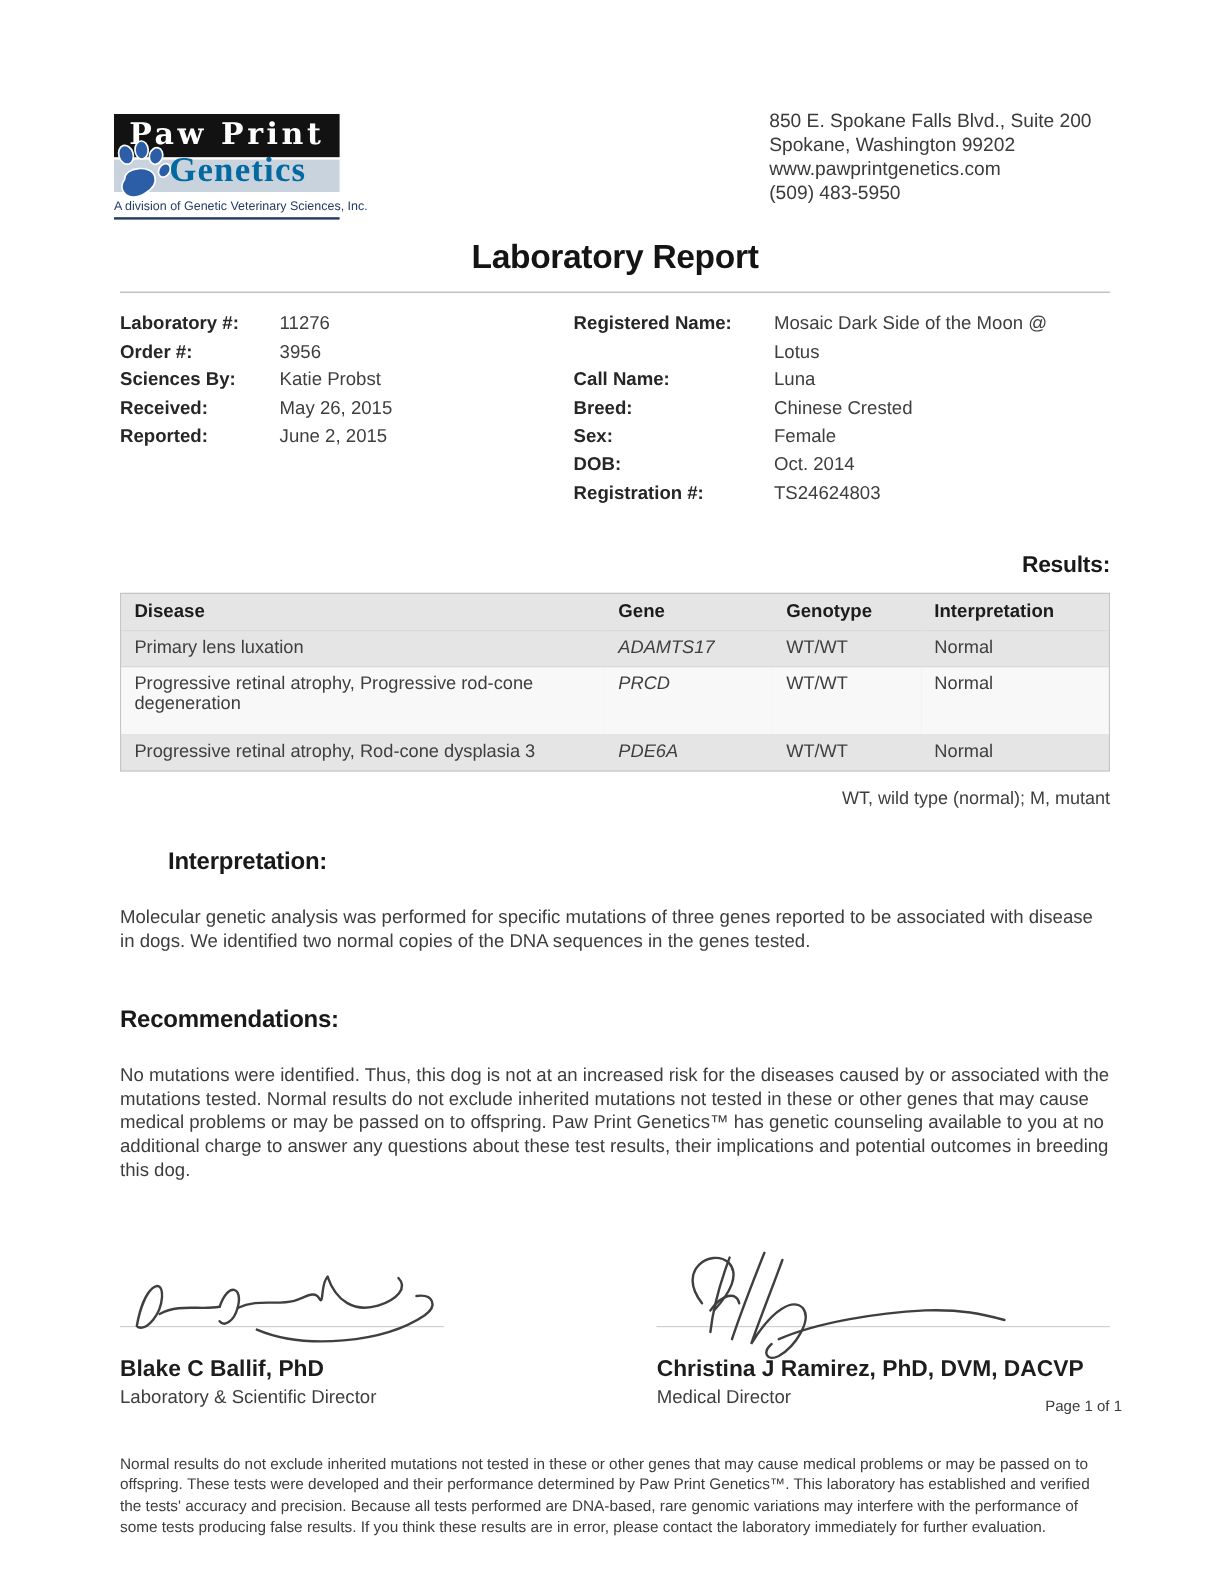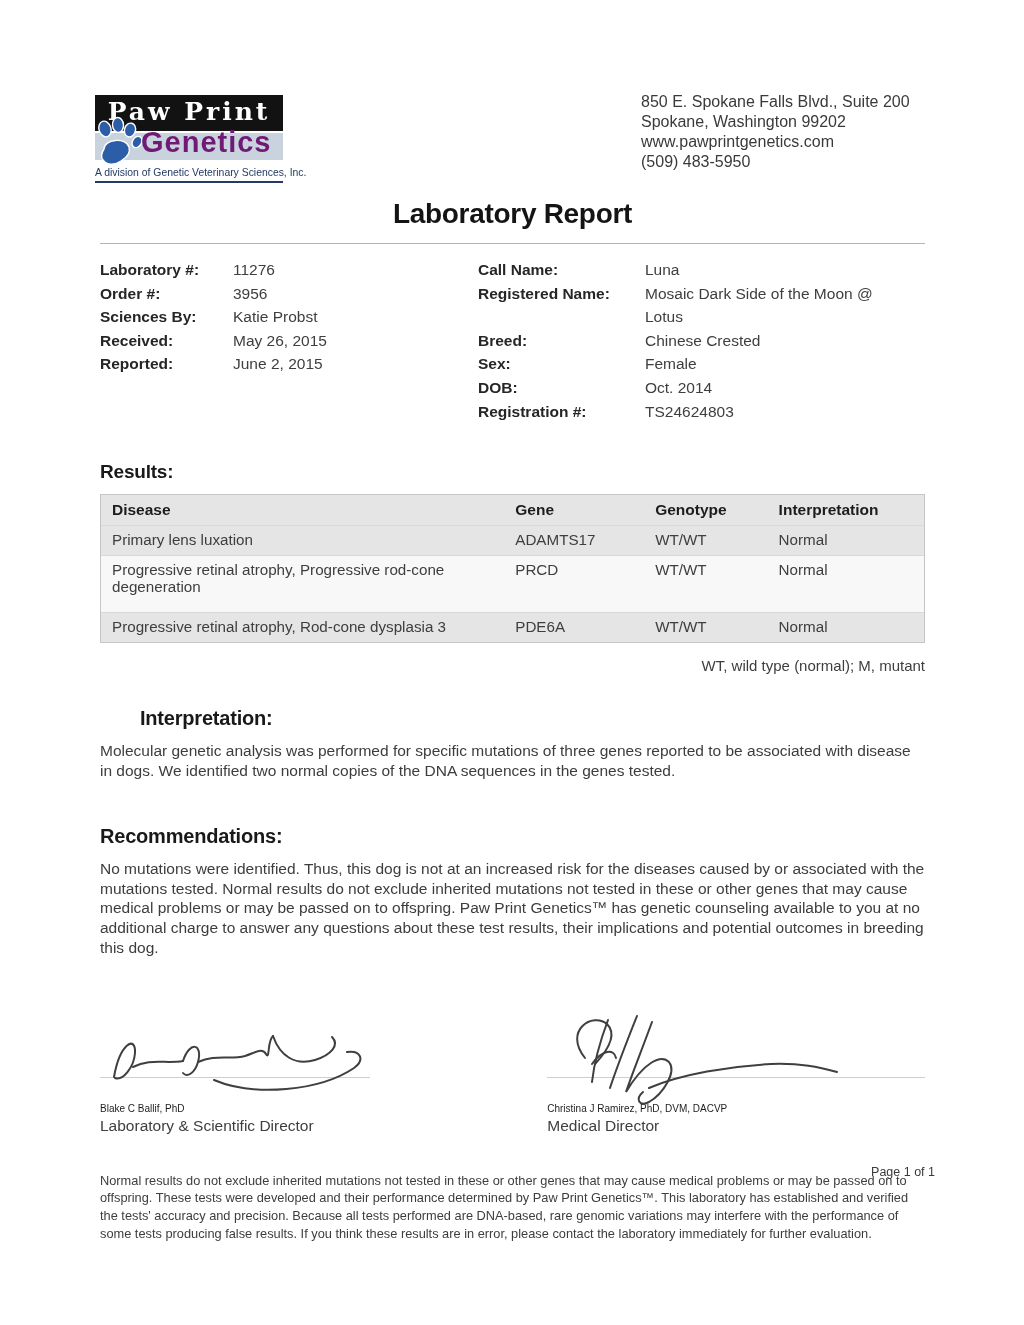--- a/index.html
+++ b/index.html
@@ -14,22 +14,22 @@
   
   .header { position:relative; height:178px; }
   .logo { position:absolute; left:95px; top:95px; width:188px; }
   .logo-top {
     background:#121212; color:#ffffff; text-align:center;
     font-family:"DejaVu Serif", serif; font-weight:bold;
     font-size:25px; letter-spacing:3px; padding:2px 0 5px;
   }
   .logo-mid { position:relative; background:#c8d3de; height:27px; margin-top:2px; }
   .logo-genetics {
-    position:absolute; left:46px; top:-5px; color:#701a75;
-    font-family:Liberation Sans, sans-serif; font-weight:bold;
+    position:absolute; left:46px; top:-5px; color:#0369a1;
+    font-family:Liberation Serif, serif; font-weight:bold;
     font-size:29px; letter-spacing:1px; line-height:1;
   }
   .paw { position:absolute; left:-4px; top:-17px; width:52px; height:52px; }
   .logo-tagline {
     margin-top:7px; font-size:10.4px; color:#233a63; white-space:nowrap;
     border-bottom:2px solid #233a63; padding-bottom:3px;
   }
   .address { position:absolute; left:641px; top:92px; font-size:16px; line-height:20px; color:#3a3a3a; }
 
   
@@ -45,46 +45,46 @@
   .info-col-right { flex:1; }
   .info-row { display:flex; font-size:15.5px; line-height:23.6px; }
   .info-row .label { font-weight:700; color:#262626; }
   .info-col-left .label { width:133px; flex:none; }
   .info-col-right .label { width:167px; flex:none; }
   .info-row .value { color:#3e3e3e; }
   .info-col-right .value { max-width:258px; }
 
   
   .section-heading { font-size:19px; font-weight:700; color:#191919; letter-spacing:-0.2px; }
-  .results-heading { margin-top:38px; }
+  .results-heading { margin-top:38px;text-align:right; }
   .table-wrap { margin-top:11px; border:1px solid #c6c6c6; background:#e5e5e5; }
   table { width:100%; border-collapse:collapse; }
   th, td { text-align:left; vertical-align:top; padding:5px 11px 7px; font-size:15.2px; }
   thead th { background:#e5e5e5; font-weight:700; color:#1c1c1c; padding:6px 11px; font-size:15.5px; }
   tbody tr td { border-top:1px solid #d9d9d9; color:#3e3e3e; }
   tbody tr.alt { background:#f8f8f8; }
   tbody tr.alt td { padding-bottom:17px; }
   col.c-disease { width:49%; } col.c-gene { width:17%; }
   col.c-genotype { width:15%; } col.c-interp { width:19%; }
-  td.gene { }
+  td.gene { font-style:italic; }
   .legend { margin-top:14px; text-align:right; font-size:15px; color:#3e3e3e; }
 
   
   .interp-heading { margin-top:33px; font-size:20px;margin-left:40px; }
   .reco-heading { margin-top:44px; font-size:20px; }
-  .body-text { margin-top:11px; font-size:15.5px; line-height:19.8px; color:#3d3d3d; }
+  .body-text { margin-top:25px; font-size:15.5px; line-height:19.8px; color:#3d3d3d; }
 
   
   .signatures { display:flex; margin-top:50px; }
   .sig-left { width:276px; }
   .sig-spacer { width:181px; }
   .sig-right { width:386px; }
   .sig-line { position:relative; height:70px; border-bottom:1px solid #cfcfcf; }
   .sig-line svg { position:absolute; left:4px; bottom:-16px; overflow:visible; }
-  .sig-name { margin-top:25px; font-weight:400; font-size:10px; color:#1d1d1d; }
+  .sig-name { margin-top:25px; font-weight:700; font-size:19px; color:#1d1d1d; }
   .sig-title { margin-top:3px; font-size:15.5px; color:#3e3e3e; }
 
   
   .disclaimer { margin-top:37px; font-size:12.8px; line-height:17.7px; color:#3d3d3d; }
   .page-number { position:absolute; top:1165px; right:89px; font-size:12.5px; color:#3a3a3a; }
 </style>
 </head>
 <body>
 
 <div class="page">
@@ -139,26 +139,26 @@
           <span class="label">Received:</span>
           <span class="value">May 26, 2015</span>
         </div>
         <div class="info-row">
           <span class="label">Reported:</span>
           <span class="value">June 2, 2015</span>
         </div>
       </div>
       <div class="info-col-right">
         <div class="info-row">
+          <span class="label">Registered Name:</span>
+          <span class="value">Mosaic Dark Side of the Moon @ Lotus</span>
+        </div>
+        <div class="info-row">
           <span class="label">Call Name:</span>
           <span class="value">Luna</span>
-        </div>
-        <div class="info-row">
-          <span class="label">Registered Name:</span>
-          <span class="value">Mosaic Dark Side of the Moon @ Lotus</span>
         </div>
         <div class="info-row">
           <span class="label">Breed:</span>
           <span class="value">Chinese Crested</span>
         </div>
         <div class="info-row">
           <span class="label">Sex:</span>
           <span class="value">Female</span>
         </div>
         <div class="info-row">

